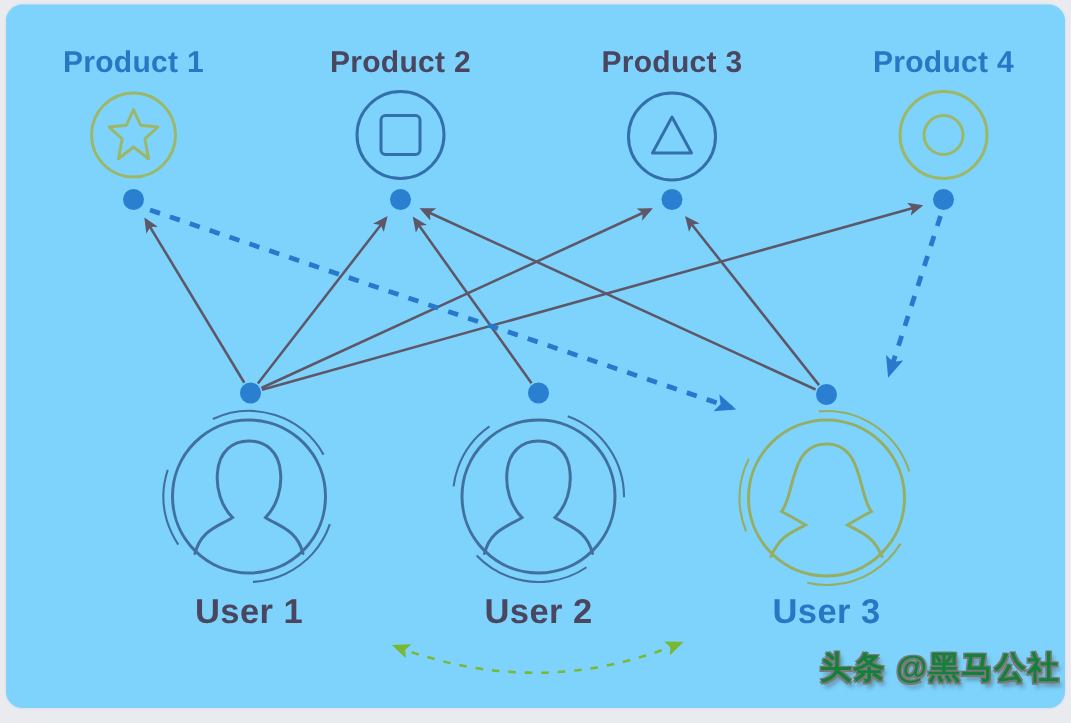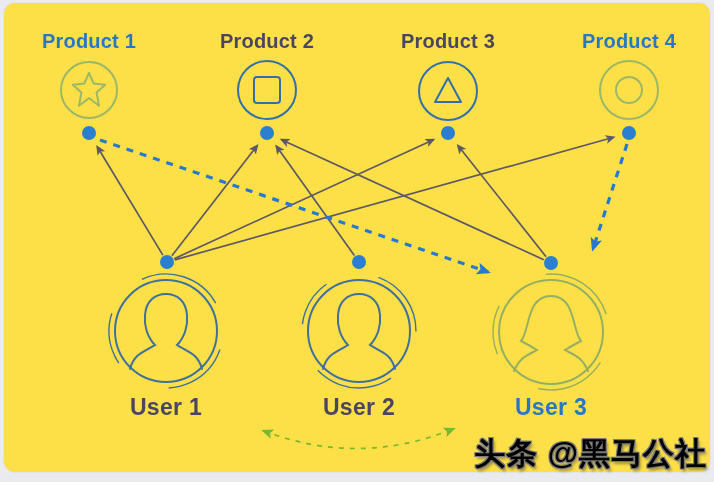--- a/index.html
+++ b/index.html
@@ -3,40 +3,40 @@
 <meta charset="utf-8">
 <style>
   html,body{margin:0;padding:0;}
   body{
     width:714px;height:482px;position:relative;overflow:hidden;
     background:#e9ebef;
     font-family:"Liberation Sans", sans-serif;
   }
   .card{
     position:absolute;left:3px;top:2px;right:3px;bottom:9px;
-    background:#fde047;border:1px solid #e1e4ec;border-radius:12px;
+    background:#7dd3fc;border:1px solid #e1e4ec;border-radius:12px;
   }
   svg{position:absolute;left:0;top:0;}
   text{font-family:"Liberation Sans", sans-serif;font-weight:bold;}
   .p-label{font-size:20px;letter-spacing:.2px;}
   .u-label{font-size:23px;letter-spacing:.3px;}
   .lbl-blue{fill:#2877c5;}
   .lbl-dark{fill:#4a4660;}
   .node-green{stroke:#9cb768;stroke-width:2;fill:none;}
   .node-blue{stroke:#3370ab;stroke-width:2;fill:none;}
   .avatar-blue{stroke:#41709f;stroke-width:2;fill:none;}
   .avatar-green{stroke:#96ae64;stroke-width:2;fill:none;}
   .sketch{stroke-width:1.4;fill:none;}
   .dot{fill:#2a7fd0;stroke:none;}
   .solid-edge{stroke:#5d5768;stroke-width:1.7;fill:none;}
   .dashed-edge{stroke:#2879cd;stroke-width:3.2;stroke-dasharray:7 7;fill:none;}
   .green-edge{stroke:#79b832;stroke-width:1.7;stroke-dasharray:5 6;fill:none;}
   .watermark{
-    position:absolute;right:7px;bottom:7px;
-    font-size:31px;font-weight:bold;letter-spacing:1px;color:#000000;
+    position:absolute;right:7px;bottom:23px;
+    font-size:21px;font-weight:bold;letter-spacing:1px;color:#15803d;
     text-shadow:-1px -1px 0 #7a7a7a,1px -1px 0 #7a7a7a,-1px 1px 0 #7a7a7a,
                 1px 1px 0 #7a7a7a,2px 3px 3px rgba(70,70,70,.55);
   }
 </style>
 </head>
 <body>
 
 <div class="card">
 <svg width="708" height="471" viewBox="3 2 708 471">
   <defs>

